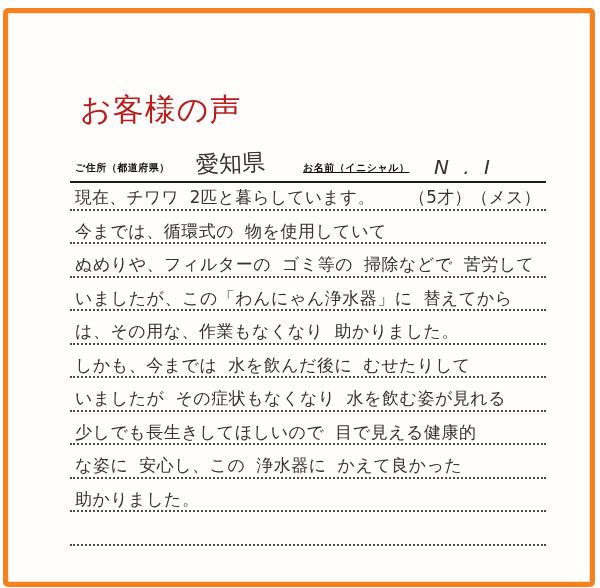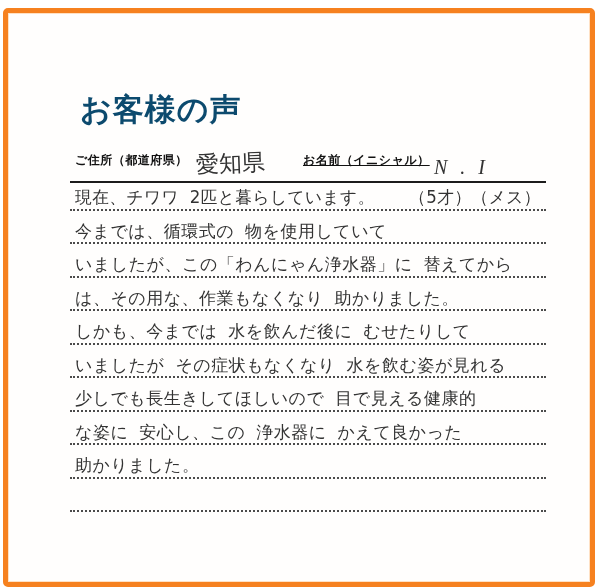--- a/index.html
+++ b/index.html
@@ -17,36 +17,36 @@
     border: 5px solid #f6811f;
     border-radius: 5px;
     box-shadow: inset 0 0 0 1px rgba(255, 200, 150, 0.55);
     background: #fffefd;
   }
   .title {
     position: absolute;
     left: 72px; top: 76px;
     margin: 0;
     font-family: "Liberation Serif", "DejaVu Serif", serif;
-    font-weight: 700;
+    font-weight: 400;
     font-size: 31px;
     letter-spacing: 1px;
-    color: #0c4a6e;
+    color: #b91c1c;
   }
   .form-row {
     position: absolute;
     left: 62px; top: 134px;
     width: 476px; height: 34px;
     border-bottom: 2px solid #1c1c1c;
   }
   .form-label {
     position: absolute;
-    bottom: 12px;
+    bottom: 6px;
     font-weight: bold;
-    font-size: 12px;
+    font-size: 10px;
     letter-spacing: 0.5px;
     color: #111111;
     white-space: nowrap;
   }
   .form-label.address { left: 5px; }
   .form-label.name    { left: 233px; text-decoration: underline; }
   .hand {
     color: #333333;
     font-family: "DejaVu Sans", "Liberation Sans", sans-serif;
     white-space: nowrap;
@@ -55,21 +55,20 @@
   .form-value.address {
     left: 126px;
     font-size: 23px;
     transform: rotate(-2deg);
   }
   .form-value.name {
     left: 364px;
     font-size: 20px;
     font-style: italic;
     letter-spacing: 4px;
-    font-family: Liberation Serif, serif;
   }
   .rules {
     position: absolute;
     left: 62px; top: 164px;
     width: 476px;
   }
   .rule-row {
     height: 33.5px;
     border-bottom: 2px dotted #4b4b4b;
     box-sizing: border-box;
@@ -102,20 +101,23 @@
     </div>
 
     <div class="rules" id="rules">
         <div class="rule-row">
           <span class="hand note-text" style="transform: scaleX(0.979);">現在、チワワ 2匹と暮らしています。　　（5才）（メス）</span>
         </div>
         <div class="rule-row">
           <span class="hand note-text">今までは、循環式の 物を使用していて</span>
         </div>
         <div class="rule-row">
+          <span class="hand note-text">ぬめりや、フィルターの ゴミ等の 掃除などで 苦労して</span>
+        </div>
+        <div class="rule-row">
           <span class="hand note-text">いましたが、この「わんにゃん浄水器」に 替えてから</span>
         </div>
         <div class="rule-row">
           <span class="hand note-text">は、その用な、作業もなくなり 助かりました。</span>
         </div>
         <div class="rule-row">
           <span class="hand note-text">しかも、今までは 水を飲んだ後に むせたりして</span>
         </div>
         <div class="rule-row">
           <span class="hand note-text">いましたが その症状もなくなり 水を飲む姿が見れる</span>

